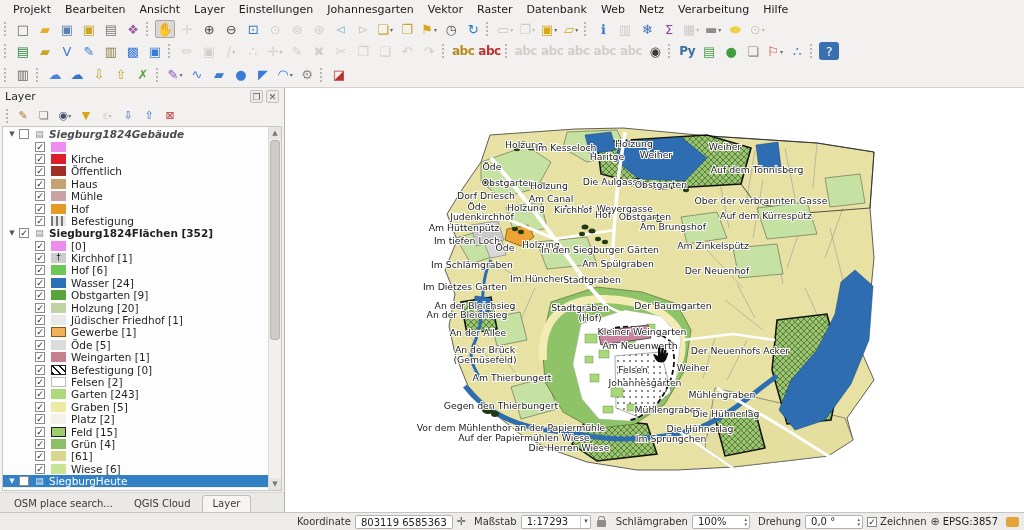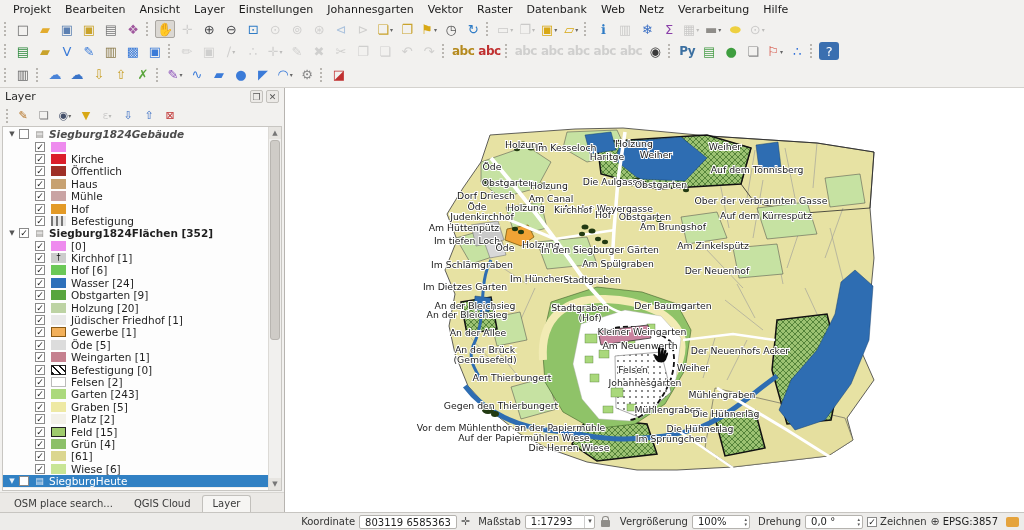--- a/index.html
+++ b/index.html
@@ -638,21 +638,21 @@
     <div class="sb-right">
       <span class="sb-label">Koordinate</span>
       <span class="sb-field">803119 6585363</span>
       <span style="color:#555;font-size:11px;">✛</span>
       <span class="sb-label">Maßstab</span>
       <span class="sb-combo">
           <span>1:17293</span>
           <span class="ca">▾</span>
         </span>
       <span class="lock"></span>
-      <span class="sb-label">Vergrößerung</span>
+      <span class="sb-label">Schlämgraben</span>
       <span class="sb-spin">
           <span>100%</span>
           <span class="spins"></span>
         </span>
       <span class="sb-label">Drehung</span>
       <span class="sb-spin">
           <span>0,0 °</span>
           <span class="spins"></span>
         </span>
       <span class="sb-check">

